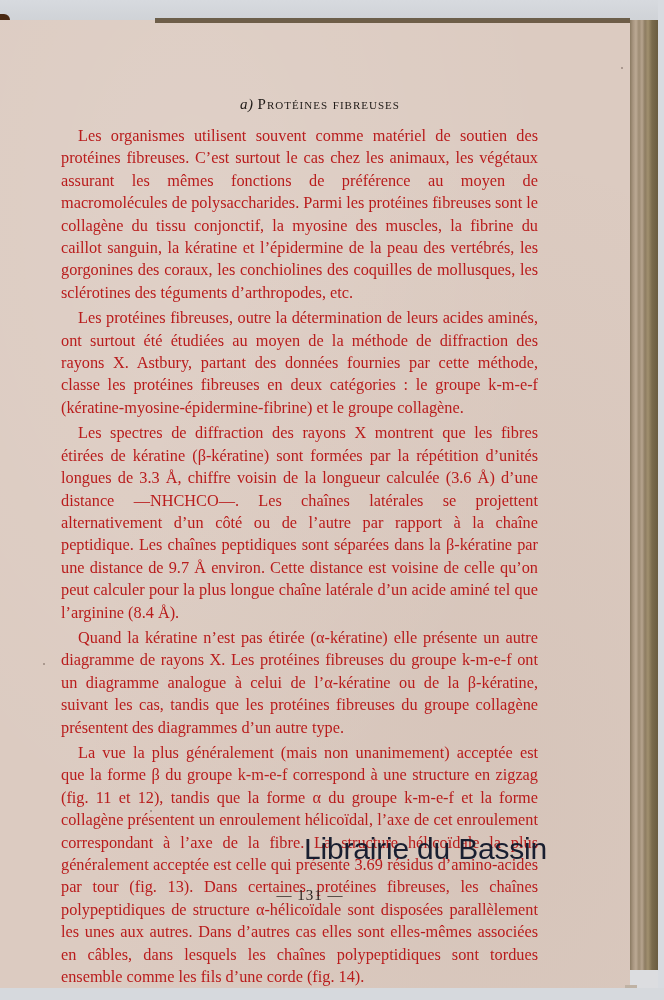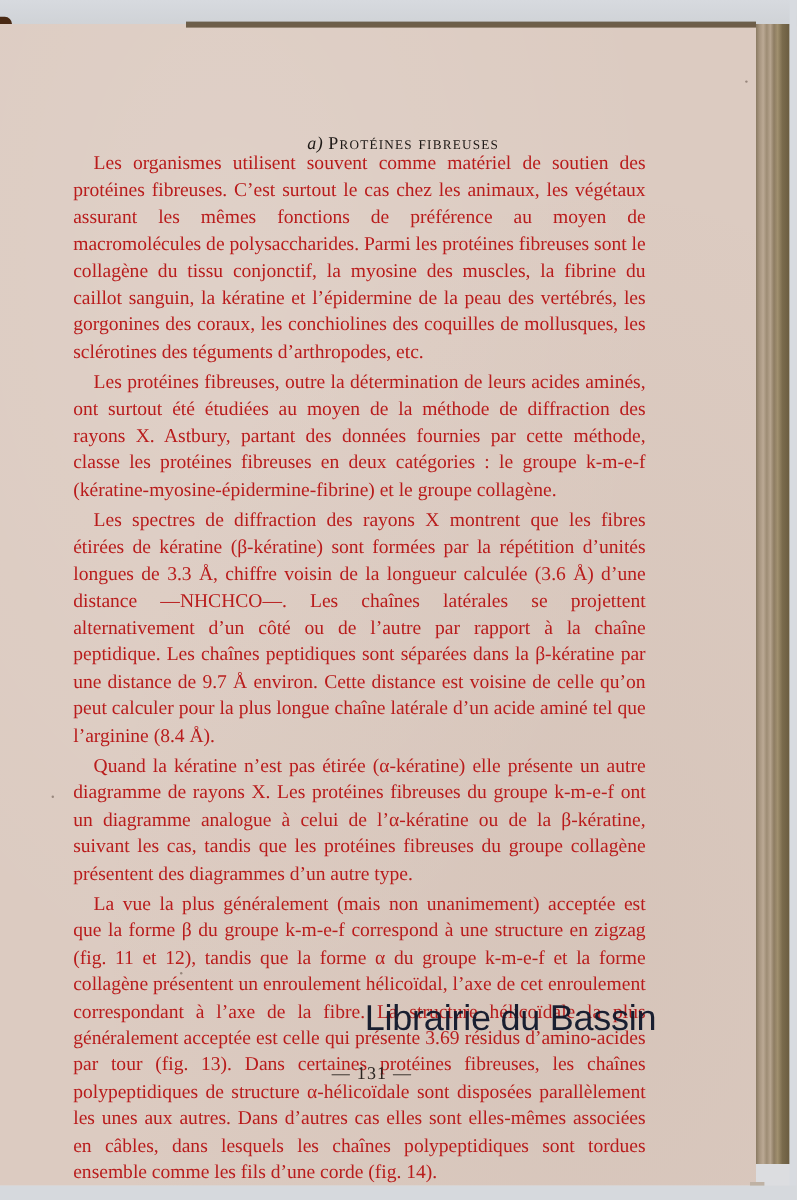--- a/index.html
+++ b/index.html
@@ -161,21 +161,21 @@
 <div class="top-edge"></div>
 <div class="page-stack"></div>
 <div class="page-stack-bottom"></div>
 <div class="right-strip"></div>
 <div class="bottom-strip"></div>
 
 <div class="speck" style="left:621px;top:67px;"></div>
 <div class="speck" style="left:43px;top:663px;"></div>
 <div class="speck" style="left:150px;top:810px;"></div>
 
-<h2 class="heading" style="margin:16px;font-weight:normal;">
+<h2 class="heading" style="margin:0;font-weight:normal;">
   <span class="label-a">a)</span>
   <span class="sc">Protéines fibreuses</span>
 </h2>
 
 <div class="text-block">
   <p class="para">Les organismes utilisent souvent comme matériel de soutien des protéines fibreuses. C’est surtout le cas chez les animaux, les végétaux assurant les mêmes fonctions de préférence au moyen de macromolécules de polysaccharides. Parmi les protéines fibreuses sont le collagène du tissu conjonctif, la myosine des muscles, la fibrine du caillot sanguin, la kératine et l’épidermine de la peau des vertébrés, les gorgonines des coraux, les conchiolines des coquilles de mollusques, les sclérotines des téguments d’arthropodes, etc.</p>
   <p class="para">Les protéines fibreuses, outre la détermination de leurs acides aminés, ont surtout été étudiées au moyen de la méthode de diffraction des rayons X. Astbury, partant des données fournies par cette méthode, classe les protéines fibreuses en deux catégories : le groupe k-m-e-f (kératine-myosine-épidermine-fibrine) et le groupe collagène.</p>
   <p class="para">Les spectres de diffraction des rayons X montrent que les fibres étirées de kératine (β-kératine) sont formées par la répétition d’unités longues de 3.3 Å, chiffre voisin de la longueur calculée (3.6 Å) d’une distance —NHCHCO—. Les chaînes latérales se projettent alternativement d’un côté ou de l’autre par rapport à la chaîne peptidique. Les chaînes peptidiques sont séparées dans la β-kératine par une distance de 9.7 Å environ. Cette distance est voisine de celle qu’on peut calculer pour la plus longue chaîne latérale d’un acide aminé tel que l’arginine (8.4 Å).</p>
   <p class="para">Quand la kératine n’est pas étirée (α-kératine) elle présente un autre diagramme de rayons X. Les protéines fibreuses du groupe k-m-e-f ont un diagramme analogue à celui de l’α-kératine ou de la β-kératine, suivant les cas, tandis que les protéines fibreuses du groupe collagène présentent des diagrammes d’un autre type.</p>
   <p class="para last-para">La vue la plus généralement (mais non unanimement) acceptée est que la forme β du groupe k-m-e-f correspond à une structure en zigzag (fig. 11 et 12), tandis que la forme α du groupe k-m-e-f et la forme collagène présentent un enroulement hélicoïdal, l’axe de cet enroulement correspondant à l’axe de la fibre. La structure hélicoïdale la plus généralement acceptée est celle qui présente 3.69 résidus d’amino-acides par tour (fig. 13). Dans certaines protéines fibreuses, les chaînes polypeptidiques de structure α-hélicoïdale sont disposées parallèlement les unes aux autres. Dans d’autres cas elles sont elles-mêmes associées en câbles, dans lesquels les chaînes polypeptidiques sont tordues ensemble comme les fils d’une corde (fig. 14).</p>

